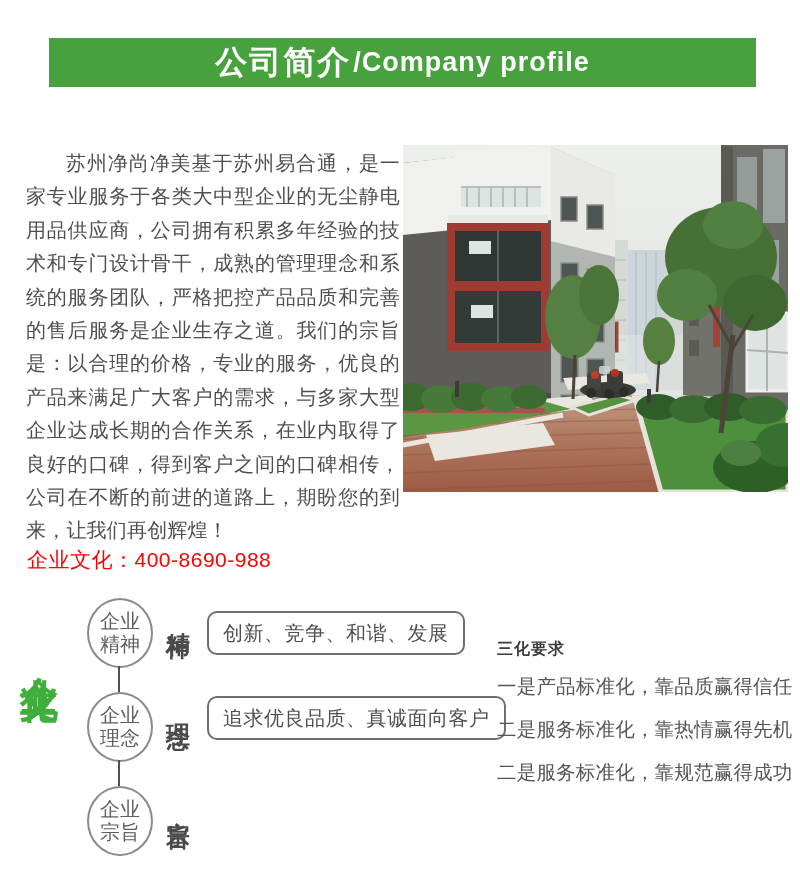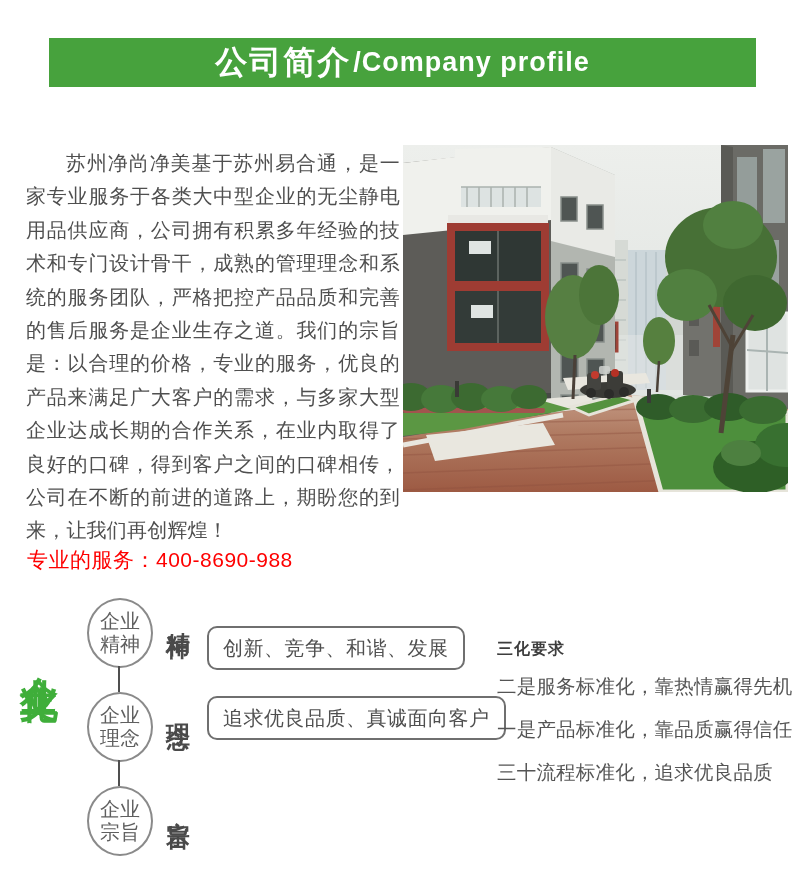--- a/index.html
+++ b/index.html
@@ -48,40 +48,40 @@
     writing-mode:vertical-rl;text-orientation:upright;
     font-size:24px;line-height:1;font-weight:600;color:#4a4a4a;letter-spacing:3px;
   }
   .vlabel.v1{top:612px;} .vlabel.v2{top:704px;} .vlabel.v3{top:802px;}
   .slogan{
     position:absolute;left:207px;height:40px;
     border:2px solid #6f6f6f;border-radius:10px;background:#fff;
     display:inline-flex;align-items:center;padding:0 14px;
     font-size:20px;color:#4f4f4f;white-space:nowrap;letter-spacing:0.5px;
   }
-  .slogan.s1{top:626px;} .slogan.s2{top:696px;} .slogan.s3{top:840px;margin-top:36px;}
+  .slogan.s1{top:611px;} .slogan.s2{top:696px;} .slogan.s3{top:840px;margin-top:36px;}
   
   .reqs{position:absolute;left:497px;top:639px;width:300px;color:#555;}
   .reqs .req-title{font-size:16px;font-weight:700;color:#3d3d3d;margin:0 0 16px 0;letter-spacing:1px;}
   .reqs .req-item{font-size:19.5px;line-height:20px;margin-bottom:23px;white-space:nowrap;letter-spacing:0.2px;}
 </style>
 </head>
 <body>
 
 <div class="page">
 
   <div class="banner">
     <span class="zh">公司简介</span>
       <span class="en">/Company profile</span>
   </div>
 
   <div class="intro">苏州净尚净美基于苏州易合通，是一家专业服务于各类大中型企业的无尘静电用品供应商，公司拥有积累多年经验的技术和专门设计骨干，成熟的管理理念和系统的服务团队，严格把控产品品质和完善的售后服务是企业生存之道。我们的宗旨是：以合理的价格，专业的服务，优良的产品来满足广大客户的需求，与多家大型企业达成长期的合作关系，在业内取得了良好的口碑，得到客户之间的口碑相传，公司在不断的前进的道路上，期盼您的到来，让我们再创辉煌！</div>
 
   <div class="hotline">
-    <span>专业的服务：</span><span>400-8690-988</span>
+    <span>企业文化：</span><span>400-8690-988</span>
   </div>
 
   <div class="photo">
     <svg viewBox="0 0 385 347" preserveAspectRatio="none">
       <defs>
         <linearGradient id="gsky" x1="0" y1="0" x2="0" y2="1">
           <stop offset="0" stop-color="#edefec"></stop>
             <stop offset="1" stop-color="#dee2df"></stop>
         </linearGradient>
         <linearGradient id="groad" x1="0" y1="0" x2="0" y2="1">
@@ -279,18 +279,18 @@
   <div class="vlabel v1">精神</div>
   <div class="vlabel v2">理念</div>
   <div class="vlabel v3">宗旨</div>
 
   <div class="slogan s1">创新、竞争、和谐、发展</div>
   <div class="slogan s2">追求优良品质、真诚面向客户</div>
   <div class="slogan s3">打造中国防静电用品领军品牌</div>
 
   <div class="reqs">
     <div class="req-title">三化要求</div>
+    <div class="req-item">一是产品标准化，靠品质赢得信任</div>
     <div class="req-item">二是服务标准化，靠热情赢得先机</div>
-    <div class="req-item">一是产品标准化，靠品质赢得信任</div>
-    <div class="req-item">三十流程标准化，追求优良品质</div>
+    <div class="req-item">二是服务标准化，靠规范赢得成功</div>
   </div>
 
 </div>
 
 </body></html>

